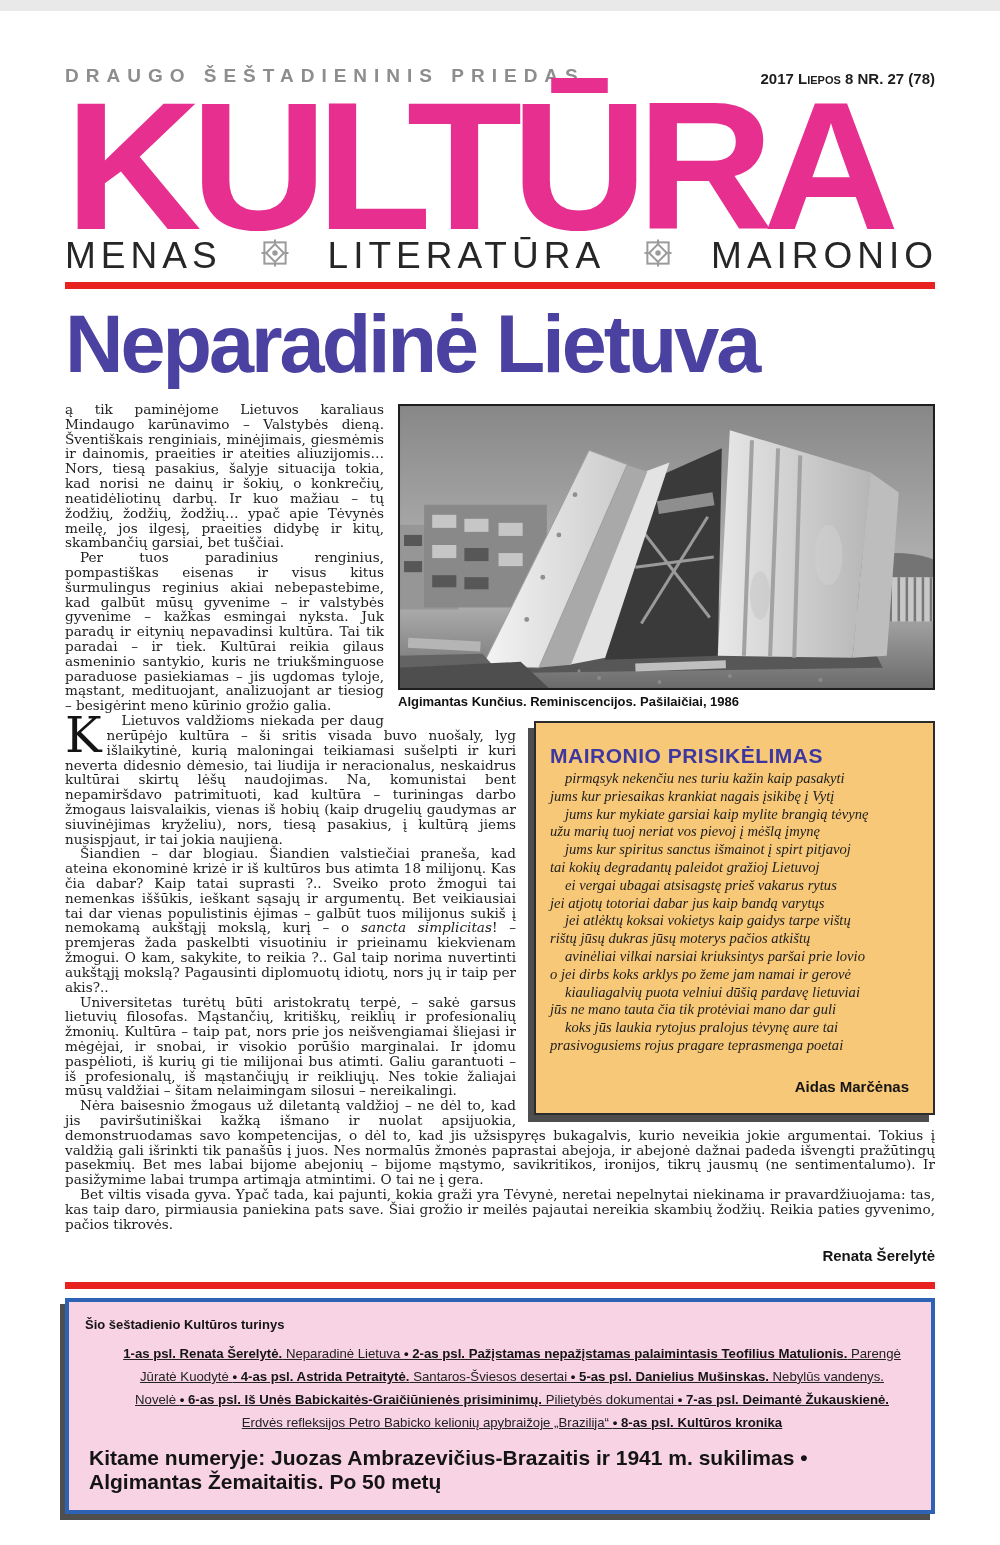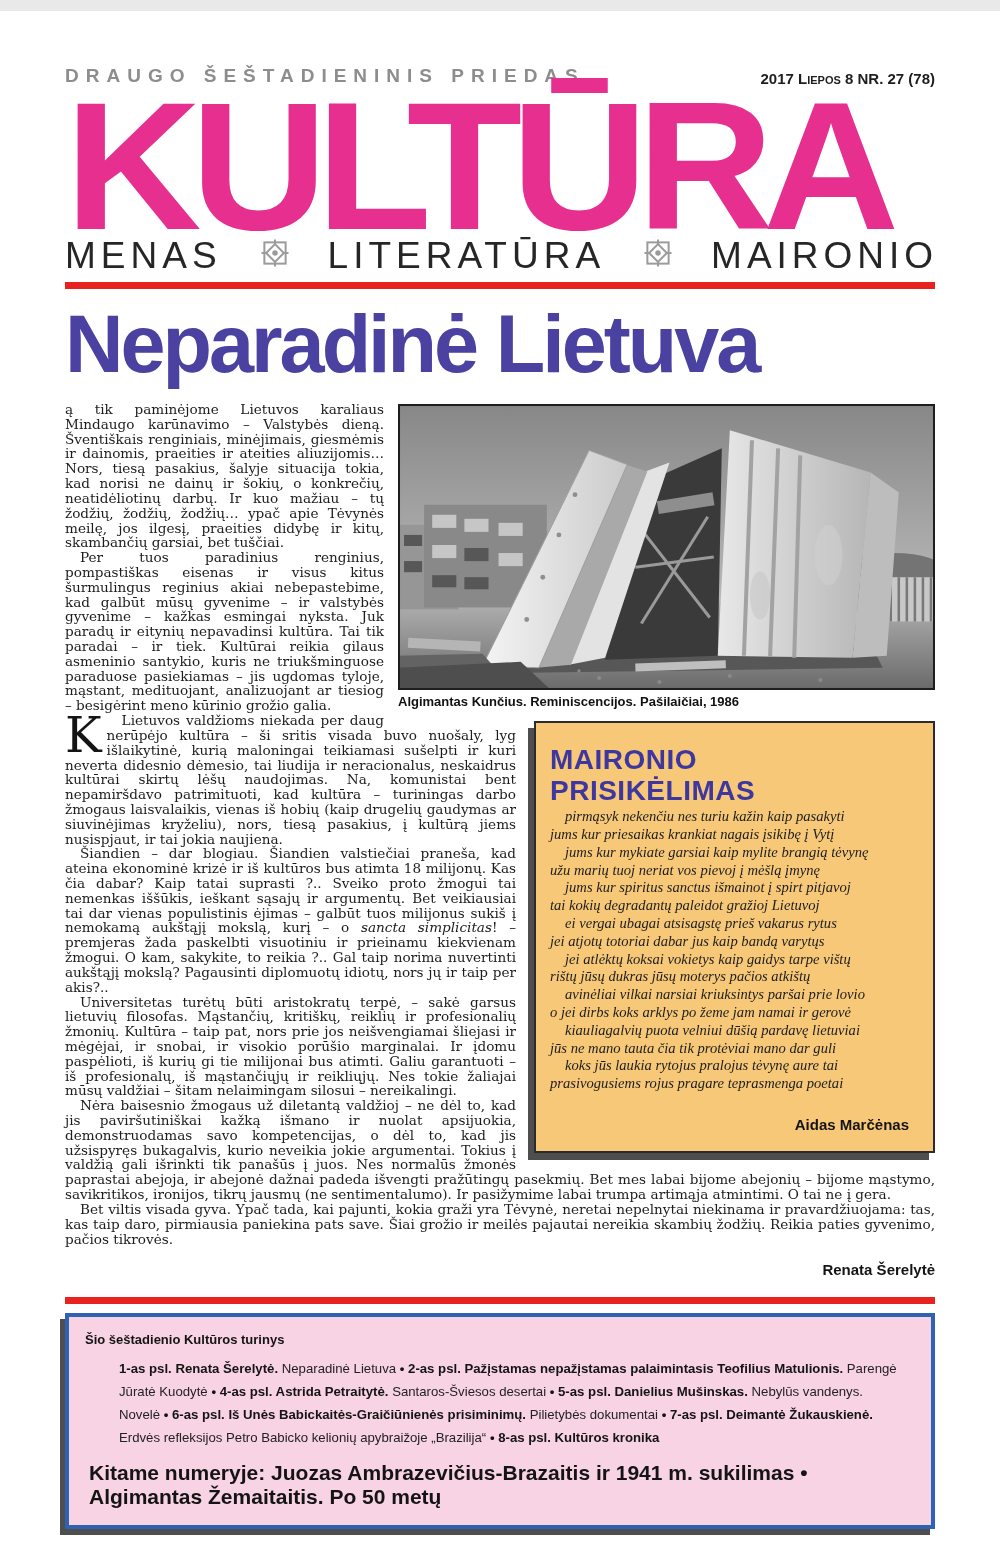--- a/index.html
+++ b/index.html
@@ -56,21 +56,21 @@
     font-size:13px;color:#111;text-align:left;margin-top:5px;
   }
   .poem-box{
     float:right;clear:right;width:359px;margin:6px 0 12px 18px;
     background:#f7c877;border:2px solid #2c2c2c;
     box-shadow:-6px 7px 0 #4e4e4e;
     padding:22px 24px 18px 14px;
   }
   .poem-title{
     font-family:"Liberation Sans", sans-serif;font-weight:bold;
-    font-size:28px;letter-spacing:0.5px;color:#3f37a0;margin:0 0 2px 0;
+    font-size:21px;letter-spacing:0.5px;color:#3f37a0;margin:0 0 2px 0;
   }
   .stanza{
     font-family:Liberation Serif, serif;font-style:italic;
     font-size:14.6px;line-height:17.8px;margin:12px 0 0 0;color:#1d1d1d;
     text-align:left;text-indent:0;
   }
   .poem-author{
     text-align:right;font-family:"Liberation Sans", sans-serif;font-weight:bold;
     font-size:15px;color:#141414;margin-top:24px;
   }
@@ -82,21 +82,21 @@
   
   .redrule2{height:7px;background:#e8231f;margin-top:18px;clear:both;}
   .contents-box{
     margin-top:9px;background:#f8d3e3;border:4px solid #2e62b4;
     box-shadow:-5px 6px 0 #4e4e4e;
     padding:15px 20px 14px 16px;
     font-family:"Liberation Sans", sans-serif;
   }
   .contents-title{font-size:13px;font-weight:bold;color:#141414;margin:0 0 10px 0;}
   .contents-items{
-    margin:0 6px 0 34px;font-size:13.2px;line-height:23px;color:#222;text-align:left;
+    margin:0 6px 0 34px;font-size:13.2px;line-height:23px;color:#222;text-align:center;text-decoration:underline;
   }
   .contents-items b{color:#141414;}
   .next-issue{
     margin:12px 0 2px 4px;font-size:21px;font-weight:bold;color:#141414;
   }
 </style>
 </head>
 <body>
 
 <div class="page">

